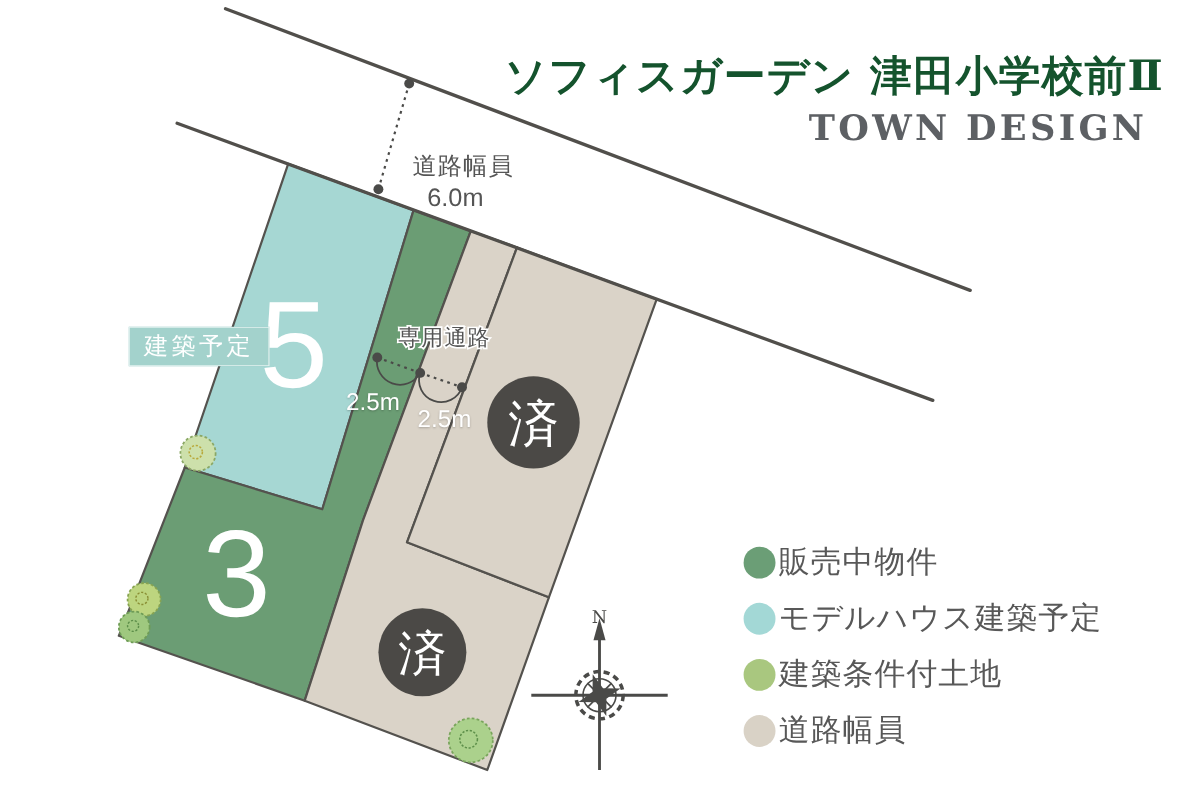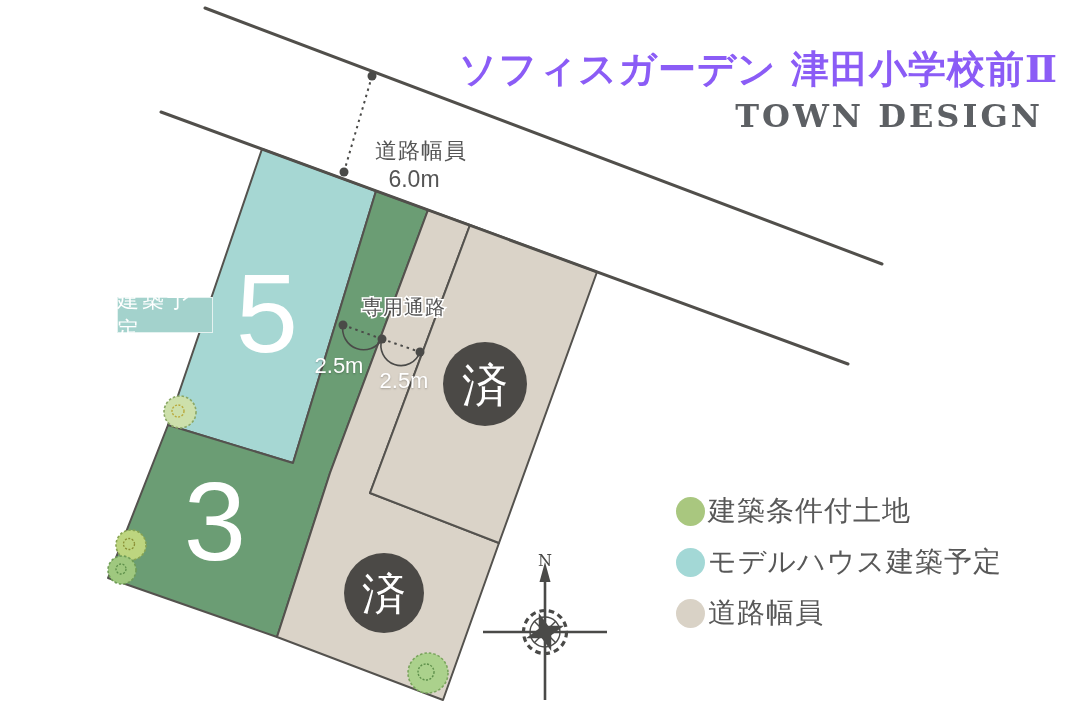--- a/index.html
+++ b/index.html
@@ -8,21 +8,21 @@
   #plan{position:absolute;left:0;top:0;}
   .header{position:absolute;top:48px;right:22px;text-align:right;z-index:5;}
   .header h1{margin:0;font-family:"DejaVu Serif","Liberation Serif",serif;
              font-size:38px;font-weight:700;letter-spacing:1px;line-height:1.1;}
   .header h2{margin:10px 15px 0 0;font-family:"DejaVu Serif","Liberation Serif",serif;
              font-size:32px;font-weight:600;letter-spacing:3px;line-height:1;}
   .legend{position:absolute;left:676px;top:496px;z-index:5;}
   .legend-row{display:flex;align-items:center;margin-bottom:21px;height:30px;}
   .legend-swatch{width:29px;height:29px;border-radius:50%;flex:0 0 29px;}
   .legend-label{font-size:28px;color:#585858;margin-left:3px;letter-spacing:1px;white-space:nowrap;}
-  .badge{position:absolute;left:117px;top:297px;width:96px;height:36px;z-index:5;
+  .badge{position:absolute;left:117px;top:297px;width:128px;height:36px;z-index:5;
          display:flex;align-items:center;justify-content:center;
          color:#ffffff;font-size:22px;letter-spacing:3px;
          box-shadow:0 0 0 1px rgba(255,255,255,.7) inset;}
   svg text{user-select:none;}
   .lotnum{fill:#ffffff;font-family:"Liberation Sans","DejaVu Sans",sans-serif;font-weight:400;}
   .maplabel{fill:#555555;font-family:"Liberation Sans","DejaVu Sans",sans-serif;}
   .whitelabel{fill:#ffffff;font-family:"Liberation Sans","DejaVu Sans",sans-serif;
               text-shadow:0 1px 2px rgba(0,0,0,.25);}
 </style>
 </head>
@@ -88,32 +88,36 @@
     <line x1="483" y1="632" x2="607" y2="632" stroke-width="2.6"></line>
     <circle cx="545" cy="632" r="21.5" stroke-width="3.2" stroke-dasharray="5.5 4"></circle>
     <circle cx="545" cy="632" r="15" stroke-width="1.4"></circle>
     <line x1="534" y1="621" x2="556" y2="643" stroke-width="1.5"></line>
     <line x1="556" y1="621" x2="534" y2="643" stroke-width="1.5"></line>
     <path d="M 545,612 L 550,627 L 565,632 L 550,637 L 545,652 L 540,637 L 525,632 L 540,627 Z" fill="#4a4a48" stroke="none" transform="rotate(-18 545 632)"></path>
   </g>
 </svg>
 
 <div class="header">
-  <h1 style="color: #8b5cf6; text-align: right;">ソフィスガーデン 津田小学校前Ⅱ</h1>
+  <h1 style="color: #14532d; text-align: right;">ソフィスガーデン 津田小学校前Ⅱ</h1>
   <h2 style="color: rgb(93, 96, 100);">TOWN DESIGN</h2>
 </div>
 
 <div class="badge" style="background: rgb(163, 210, 204);">建築予定</div>
 
 <div class="legend">
   <div class="legend-row">
-    <div class="legend-swatch" style="background: rgb(169, 199, 127);"></div>
-    <div class="legend-label">建築条件付土地</div>
+    <div class="legend-swatch" style="background: rgb(107, 158, 118);"></div>
+    <div class="legend-label">販売中物件</div>
   </div>
   <div class="legend-row">
     <div class="legend-swatch" style="background: rgb(163, 216, 214);"></div>
     <div class="legend-label">モデルハウス建築予定</div>
+  </div>
+  <div class="legend-row">
+    <div class="legend-swatch" style="background: rgb(169, 199, 127);"></div>
+    <div class="legend-label">建築条件付土地</div>
   </div>
   <div class="legend-row">
     <div class="legend-swatch" style="background: rgb(217, 210, 198);"></div>
     <div class="legend-label">道路幅員</div>
   </div>
 </div>
 
 </body></html>

